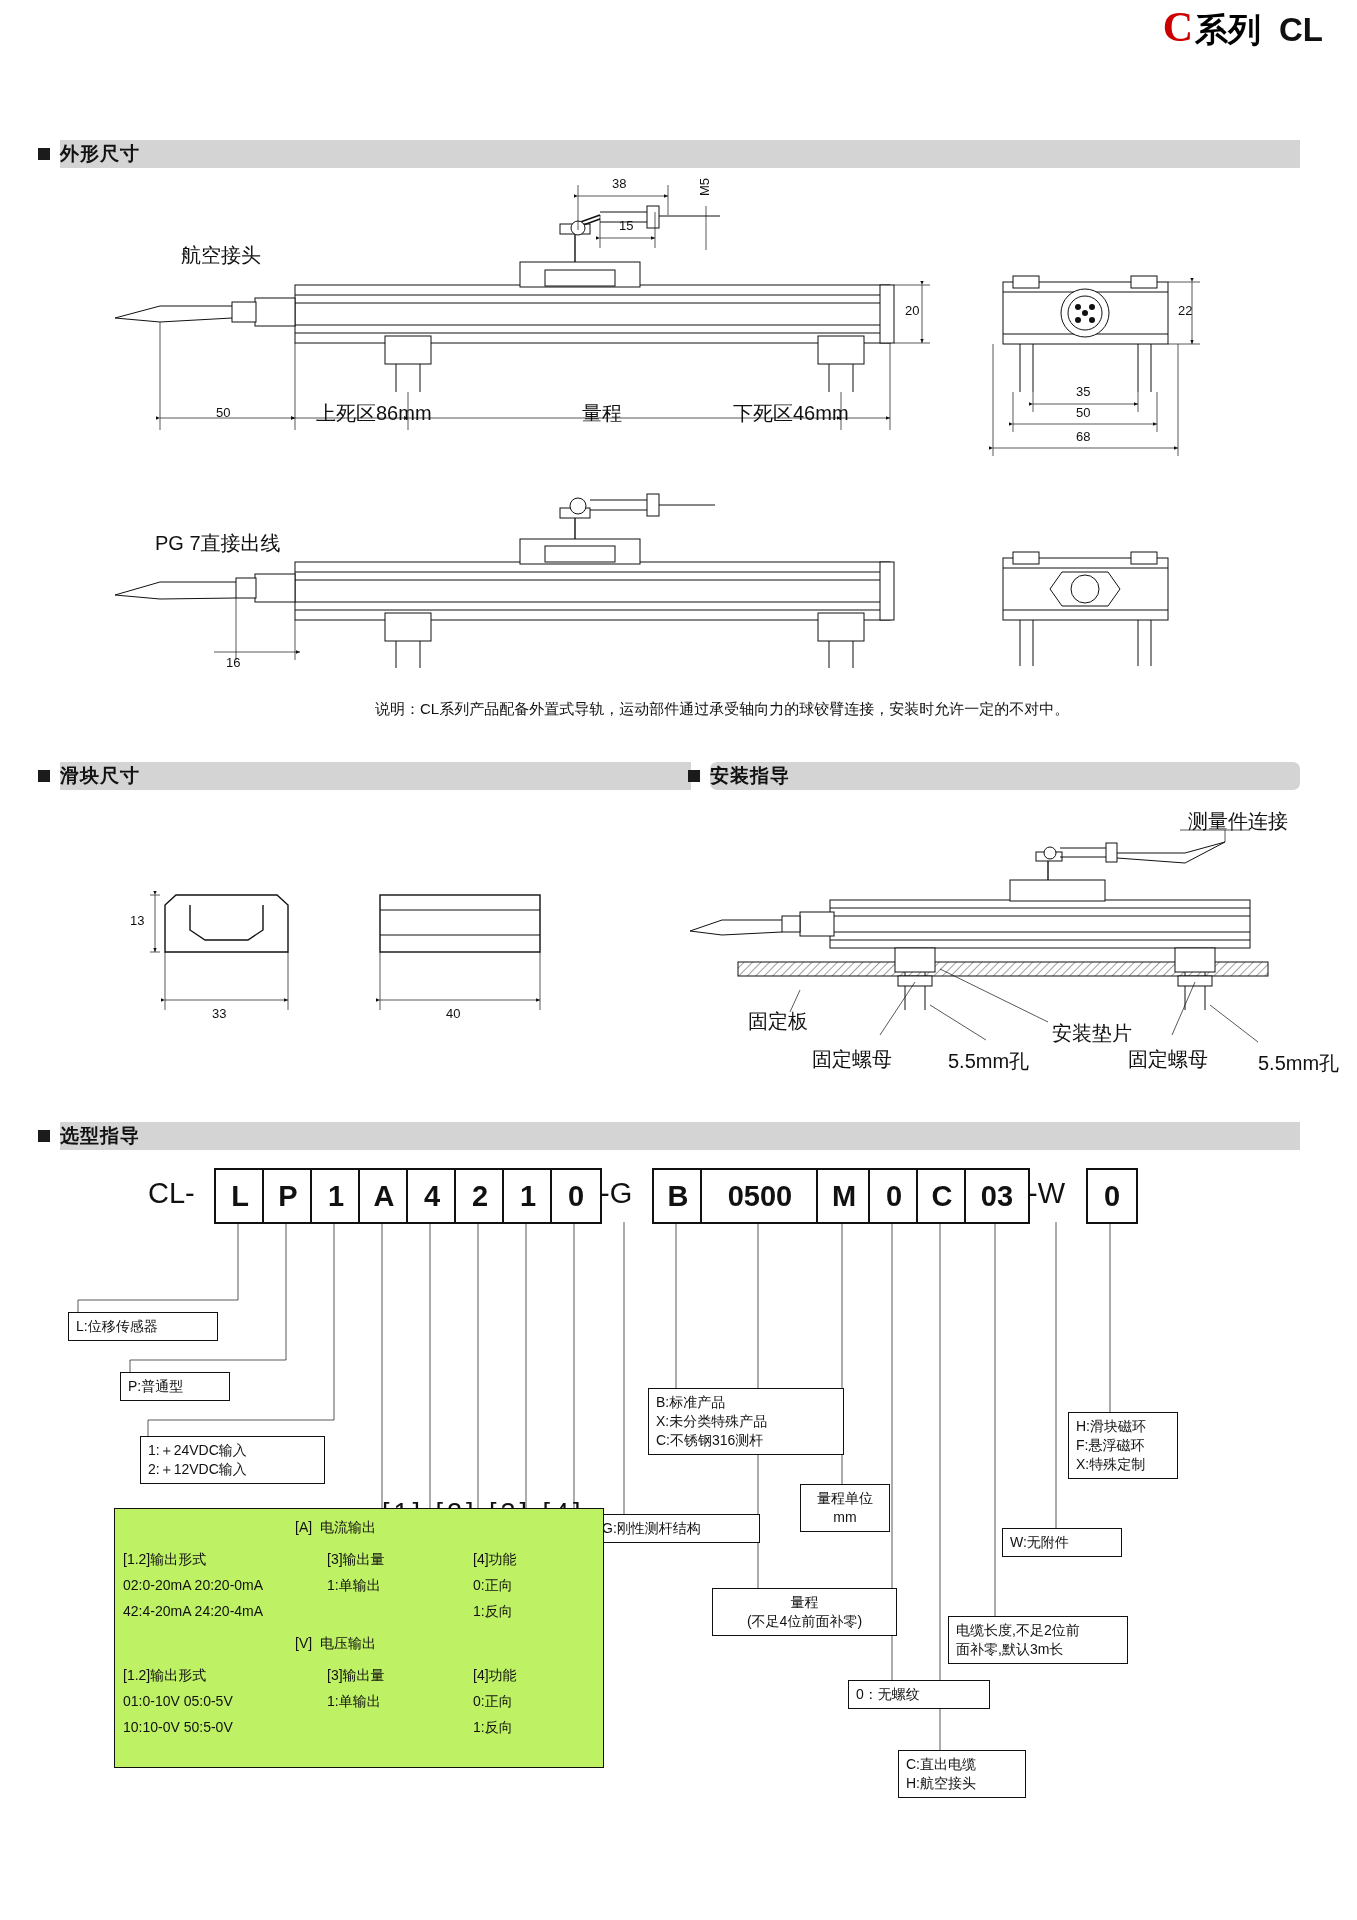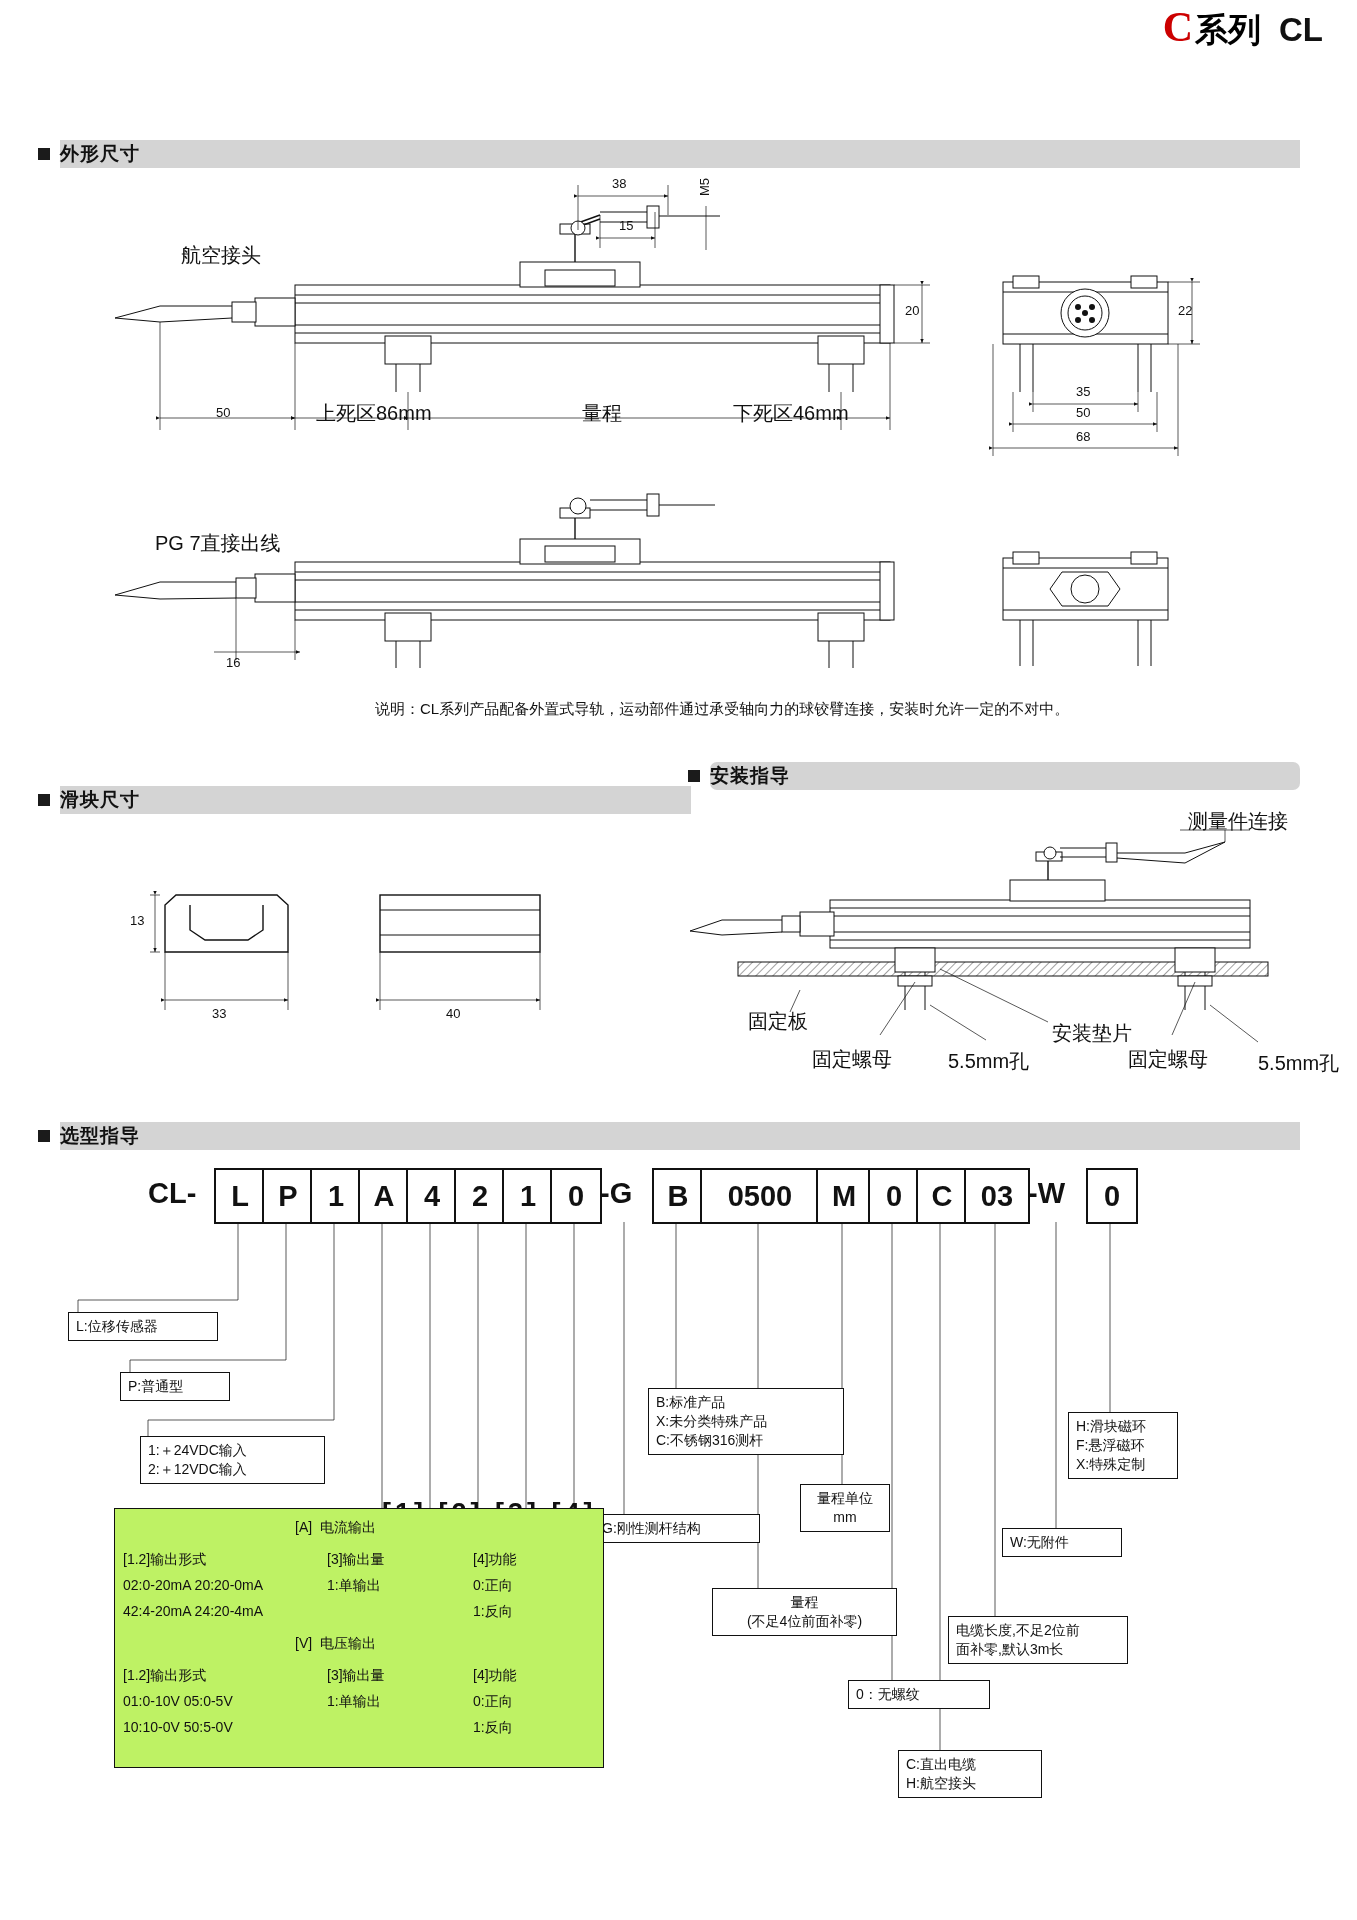--- a/index.html
+++ b/index.html
@@ -15,21 +15,21 @@
   .header .c{color:#cc0000;font-size:42px;font-weight:bold;font-family:"Liberation Serif",serif;line-height:1;}
   .header .series{color:#000000;font-size:33px;font-weight:bold;line-height:1;margin-left:2px;}
   .header .cl{color:#111;font-size:33px;font-weight:bold;line-height:1;margin-left:18px;font-family:"Liberation Sans",sans-serif;}
 
   
   .bar{position:absolute;height:28px;background:#d4d4d4;display:flex;align-items:center;}
   .bar .sq{width:12px;height:12px;background:#1b1b1b;margin-left:-22px;}
   .bar .txt{font-size:19px;font-weight:bold;color:#111;margin-left:10px;letter-spacing:1px;}
 
   .bar1{top:140px;left:60px;width:1240px;}
-  .bar2{top:762px;left:60px;width:631px;margin-top:24px;}
+  .bar2{top:762px;left:60px;width:631px;}
   .bar3{top:762px;left:710px;width:590px;border-radius:7px;}
   .bar4{top:1122px;left:60px;width:1240px;}
 
   
   .lbl{position:absolute;font-size:20px;color:#111;white-space:nowrap;}
   .lbl.small{font-size:13px;}
   .note{position:absolute;font-size:15px;color:#111;}
 
   svg{position:absolute;left:0;top:0;overflow:visible;}
   .ln{stroke:#111;stroke-width:1;fill:none;}
@@ -38,21 +38,21 @@
   .fillw{fill:#ffffff;stroke:#111;stroke-width:1;}
   .hatch{fill:url(#hatchPat);stroke:#111;stroke-width:1;}
 
   
   .codeRow{position:absolute;top:1168px;left:0;width:1357px;height:56px;}
   .codeCell{
     position:absolute;top:0;height:52px;border:2px solid #111;
     display:flex;align-items:center;justify-content:center;
     font-size:29px;font-weight:bold;background:#fff;font-family:"Liberation Sans",sans-serif;
   }
-  .plain{position:absolute;font-size:29px;font-weight:bold;}
+  .plain{position:absolute;font-size:29px;font-weight:normal;}
 
   .gbox{
     position:absolute;border:1px solid #111;background:#fff;
     font-size:14px;line-height:1.35;padding:4px 7px;box-sizing:border-box;
     white-space:pre-line;
   }
   .gbox.center{text-align:center;}
 
   .bigbox{
     position:absolute;border:1px solid #111;background:#bef264;
@@ -372,21 +372,21 @@
 
   <div class="gbox" style="left:648px;top:1388px;width:196px;">B:标准产品
 X:未分类特殊产品
 C:不锈钢316测杆</div>
   <div class="gbox" style="left:594px;top:1514px;width:166px;">G:刚性测杆结构</div>
   <div class="gbox center" style="left:800px;top:1484px;width:90px;">量程单位
 mm</div>
   <div class="gbox center" style="left:712px;top:1588px;width:185px;">量程
 (不足4位前面补零)</div>
   <div class="gbox" style="left:848px;top:1680px;width:142px;">0：无螺纹</div>
-  <div class="gbox" style="left:898px;top:1750px;width:144px;">C:直出电缆
+  <div class="gbox" style="left:898px;top:1750px;width:128px;">C:直出电缆
 H:航空接头</div>
   <div class="gbox" style="left:948px;top:1616px;width:180px;">电缆长度,不足2位前
 面补零,默认3m长</div>
   <div class="gbox" style="left:1002px;top:1528px;width:120px;">W:无附件</div>
   <div class="gbox" style="left:1068px;top:1412px;width:110px;">H:滑块磁环
 F:悬浮磁环
 X:特殊定制</div>
 
   <div class="bigbox" style="left:114px;top:1508px;width:490px;height:260px;">
     <span class="r" style="left:180px;top:10px;">[A]  电流输出</span>

